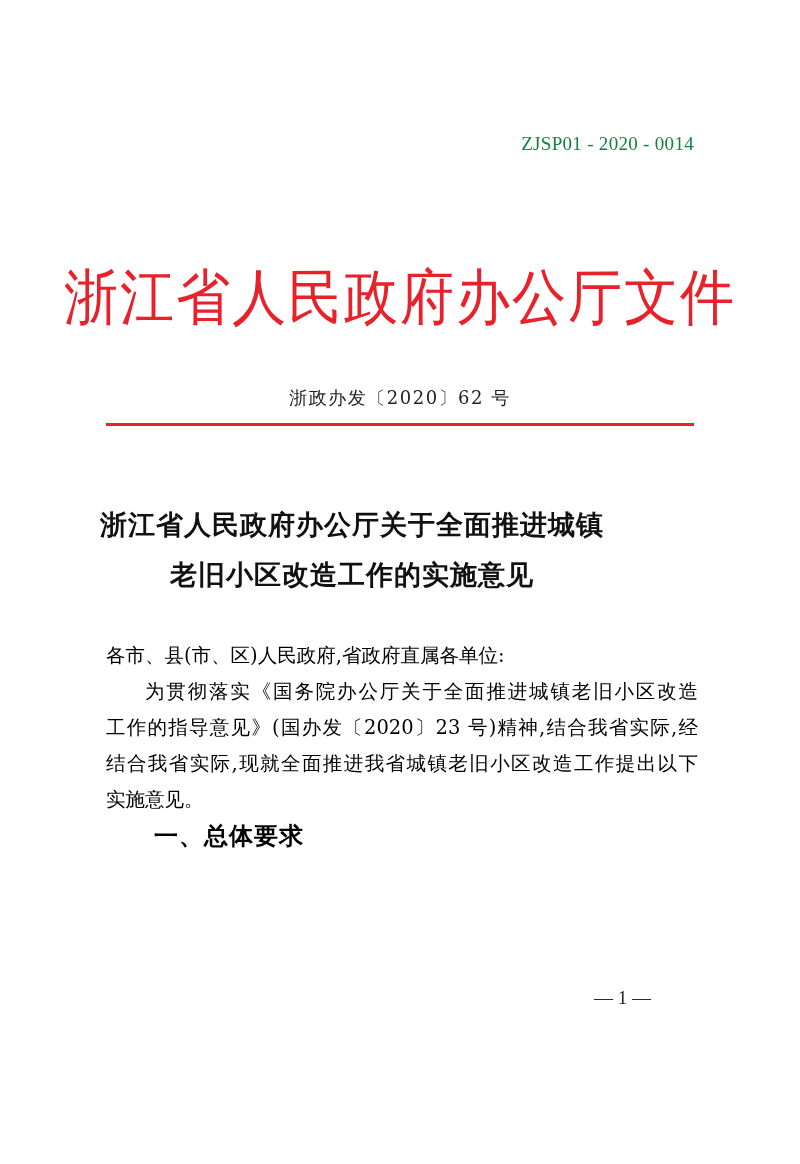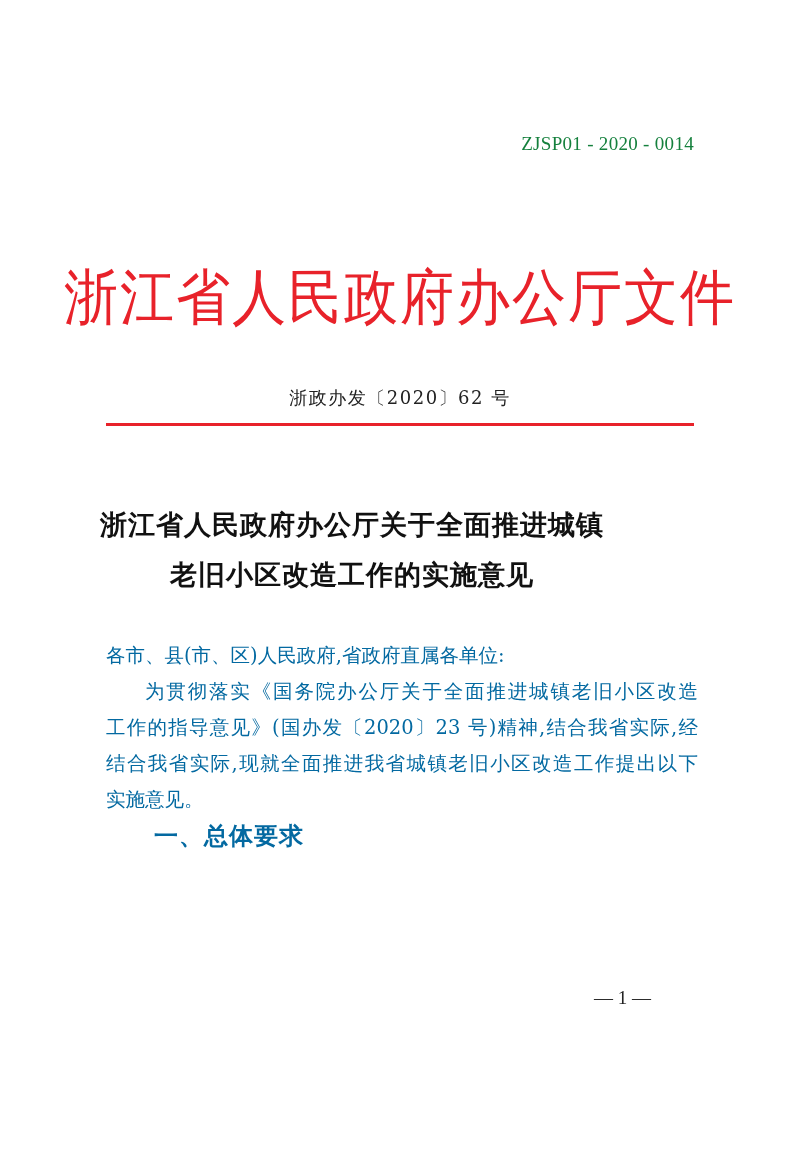--- a/index.html
+++ b/index.html
@@ -69,21 +69,21 @@
       color: #111;
       letter-spacing: 1px;
     }
     .body-text {
       position: absolute;
       left: 106px;
       width: 592px;
       top: 638px;
       font-size: 19.5px;
       line-height: 36px;
-      color: #0369a1;
+      color: #000000;
       text-align: justify;
       text-align-last: justify;
     }
     .body-text p {
       margin: 0;
     }
     .body-text p.last {
       text-align-last: left;
     }
     .body-text .indent {

